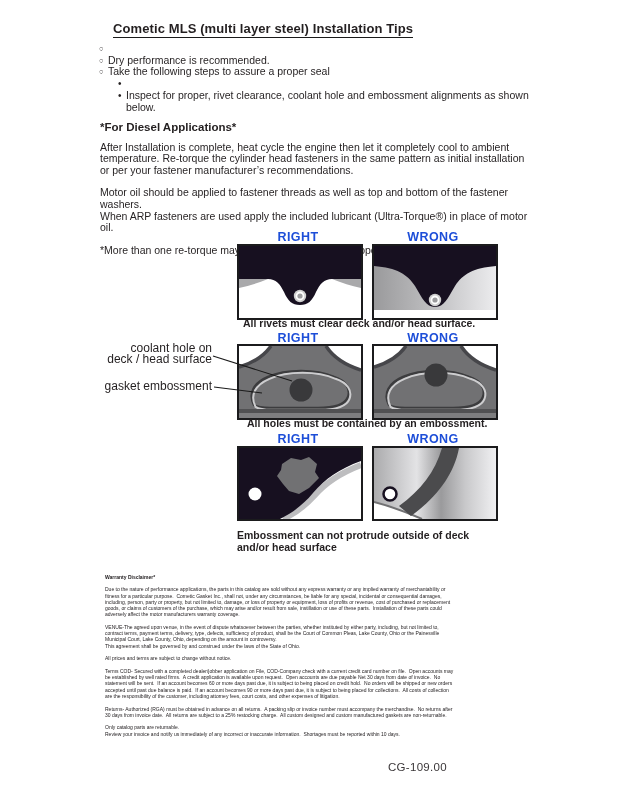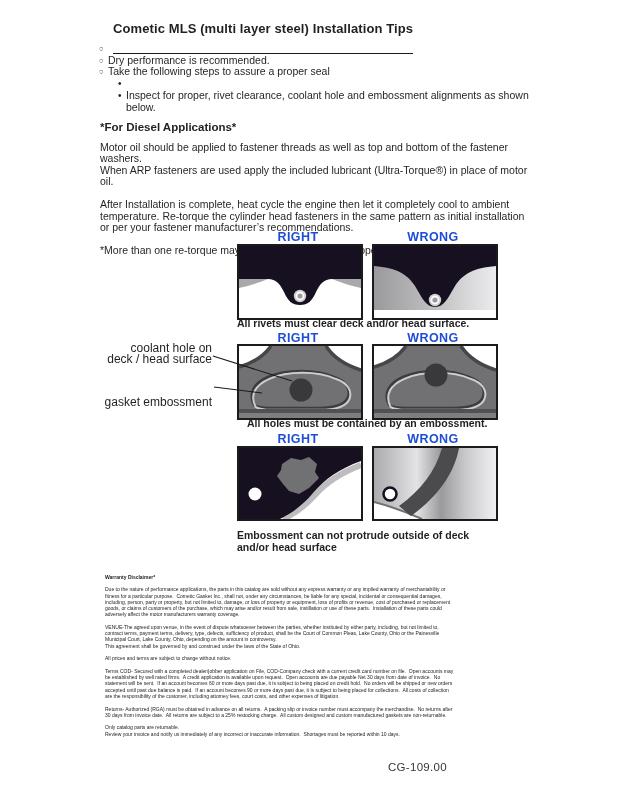--- a/index.html
+++ b/index.html
@@ -5,21 +5,21 @@
   html,body { margin:0; padding:0; background:#ffffff; }
   .page {
     position:relative; width:618px; height:800px; background:#ffffff;
     font-family:"Liberation Sans", sans-serif; color:#231f20; overflow:hidden;
   }
   .prewrap { white-space:pre-wrap; }
 
   .title {
     position:absolute; left:113px; top:21px;
     font-size:13px; font-weight:bold; letter-spacing:.1px;
-    border-bottom:1.5px solid #1a1a1a; padding-bottom:17px;
+    border-bottom:1.5px solid #1a1a1a; padding-bottom:1px;
   }
 
   .bullets { position:absolute; left:99px; top:43px; font-size:10.5px; line-height:11.7px; width:440px; }
   .b-row { display:flex; }
   .b-mark { width:9px; font-size:7.5px; line-height:11.7px; flex:0 0 9px; }
   .sb-row { display:flex; margin-left:19px; }
   .sb-mark { width:8px; font-size:10px; line-height:11.7px; flex:0 0 8px; }
 
   .diesel { position:absolute; left:100px; top:122px; width:436px; font-size:10.5px; line-height:11.6px; }
   .diesel-h { font-size:11.5px; font-weight:bold; margin:0 0 8px 0; }
@@ -67,25 +67,25 @@
       <span class="sb-mark">•</span>
     </div>
     <div class="sb-row">
       <span class="sb-mark">•</span>
       <span class="prewrap">Inspect for proper, rivet clearance, coolant hole and embossment alignments as shown below.</span>
     </div>
   </div>
 
   <div class="diesel">
     <div class="diesel-h">*For Diesel Applications*</div>
-    <p class="prewrap">Motor oil should be applied to fastener threads as well as top and bottom of the fastener washers.
-When ARP fasteners are used apply the included lubricant (Ultra-Torque®) in place of motor oil.</p>
     <p class="prewrap">After Installation is complete, heat cycle the engine then let it completely cool to ambient
 temperature. Re-torque the cylinder head fasteners in the same pattern as initial installation
 or per your fastener manufacturer’s recommendations.</p>
+    <p class="prewrap">Motor oil should be applied to fastener threads as well as top and bottom of the fastener washers.
+When ARP fasteners are used apply the included lubricant (Ultra-Torque®) in place of motor oil.</p>
     <p class="prewrap">*More than one re-torque may be required to achieve proper fastener stretch*</p>
   </div>
 
   <div class="dg-header" style="left:237px; top:230px;">RIGHT</div>
   <div class="dg-header" style="left:372px; top:230px;">WRONG</div>
 
   <div class="dg-box" style="left:237px; top:244px;">
     <svg width="122" height="72" viewBox="0 0 122 72">
       <rect width="122" height="72" fill="#ffffff"></rect>
       <path d="M0 0 H122 V33 H93 C85 33 81 38 77 46 C73 55 69 59 61 59 C53 59 49 55 45 46 C41 38 37 33 29 33 H0 Z" fill="#171020"></path>
@@ -107,28 +107,28 @@
       </defs>
       <rect width="122" height="72" fill="#ffffff"></rect>
       <rect x="0" y="20" width="122" height="44" fill="url(#g1)"></rect>
       <path d="M0 0 H122 V20 C99 22 89 28 81 40 C74 52 70 61 61 61 C52 61 48 52 41 40 C33 28 23 22 0 20 Z" fill="#171020"></path>
       <rect x="0" y="64" width="122" height="8" fill="#ffffff"></rect>
       <circle cx="61" cy="54" r="6.2" fill="#cfcfcf"></circle>
       <circle cx="61" cy="54" r="4.4" fill="#ffffff"></circle>
       <circle cx="61" cy="54" r="2.6" fill="#9b9b9d"></circle>
     </svg>
   </div>
-  <div class="dg-caption" style="left:237px; top:318px;text-align:right;">All rivets must clear deck and/or head surface.</div>
+  <div class="dg-caption" style="left:243px; top:318px;text-align:right;">All rivets must clear deck and/or head surface.</div>
 
   <div class="dg-header" style="left:237px; top:331px;">RIGHT</div>
   <div class="dg-header" style="left:372px; top:331px;">WRONG</div>
 
   <div class="side-label" style="top:343px;">coolant hole on
 deck / head surface</div>
-  <div class="side-label" style="top:381px;margin-top:16px;">gasket embossment</div>
+  <div class="side-label" style="top:381px;">gasket embossment</div>
 
   <div class="dg-box" style="left:237px; top:344px;">
     <svg width="122" height="72" viewBox="0 0 122 72">
       <rect width="122" height="72" fill="#717173"></rect>
       <path d="M0 0 H32 C25 10 14 17 0 21 Z" fill="#ffffff"></path>
       <path d="M32 0 C25 10 14 17 0 21" stroke="#46464a" stroke-width="3.5" fill="none"></path>
       <path d="M122 0 H87 C94 11 106 19 122 24 Z" fill="#ffffff"></path>
       <path d="M87 0 C94 11 106 19 122 24" stroke="#46464a" stroke-width="3.5" fill="none"></path>
       <path d="M15 59 C9 47 15 37 29 31 C47 23 77 23 95 31 C107 35 112 43 109 51 C106 59 95 62 79 62 L31 62 C21 62 18 61 15 59 Z" fill="none" stroke="#3c3c3e" stroke-width="2.5"></path>
       <g transform="translate(1.5,1.8)">

